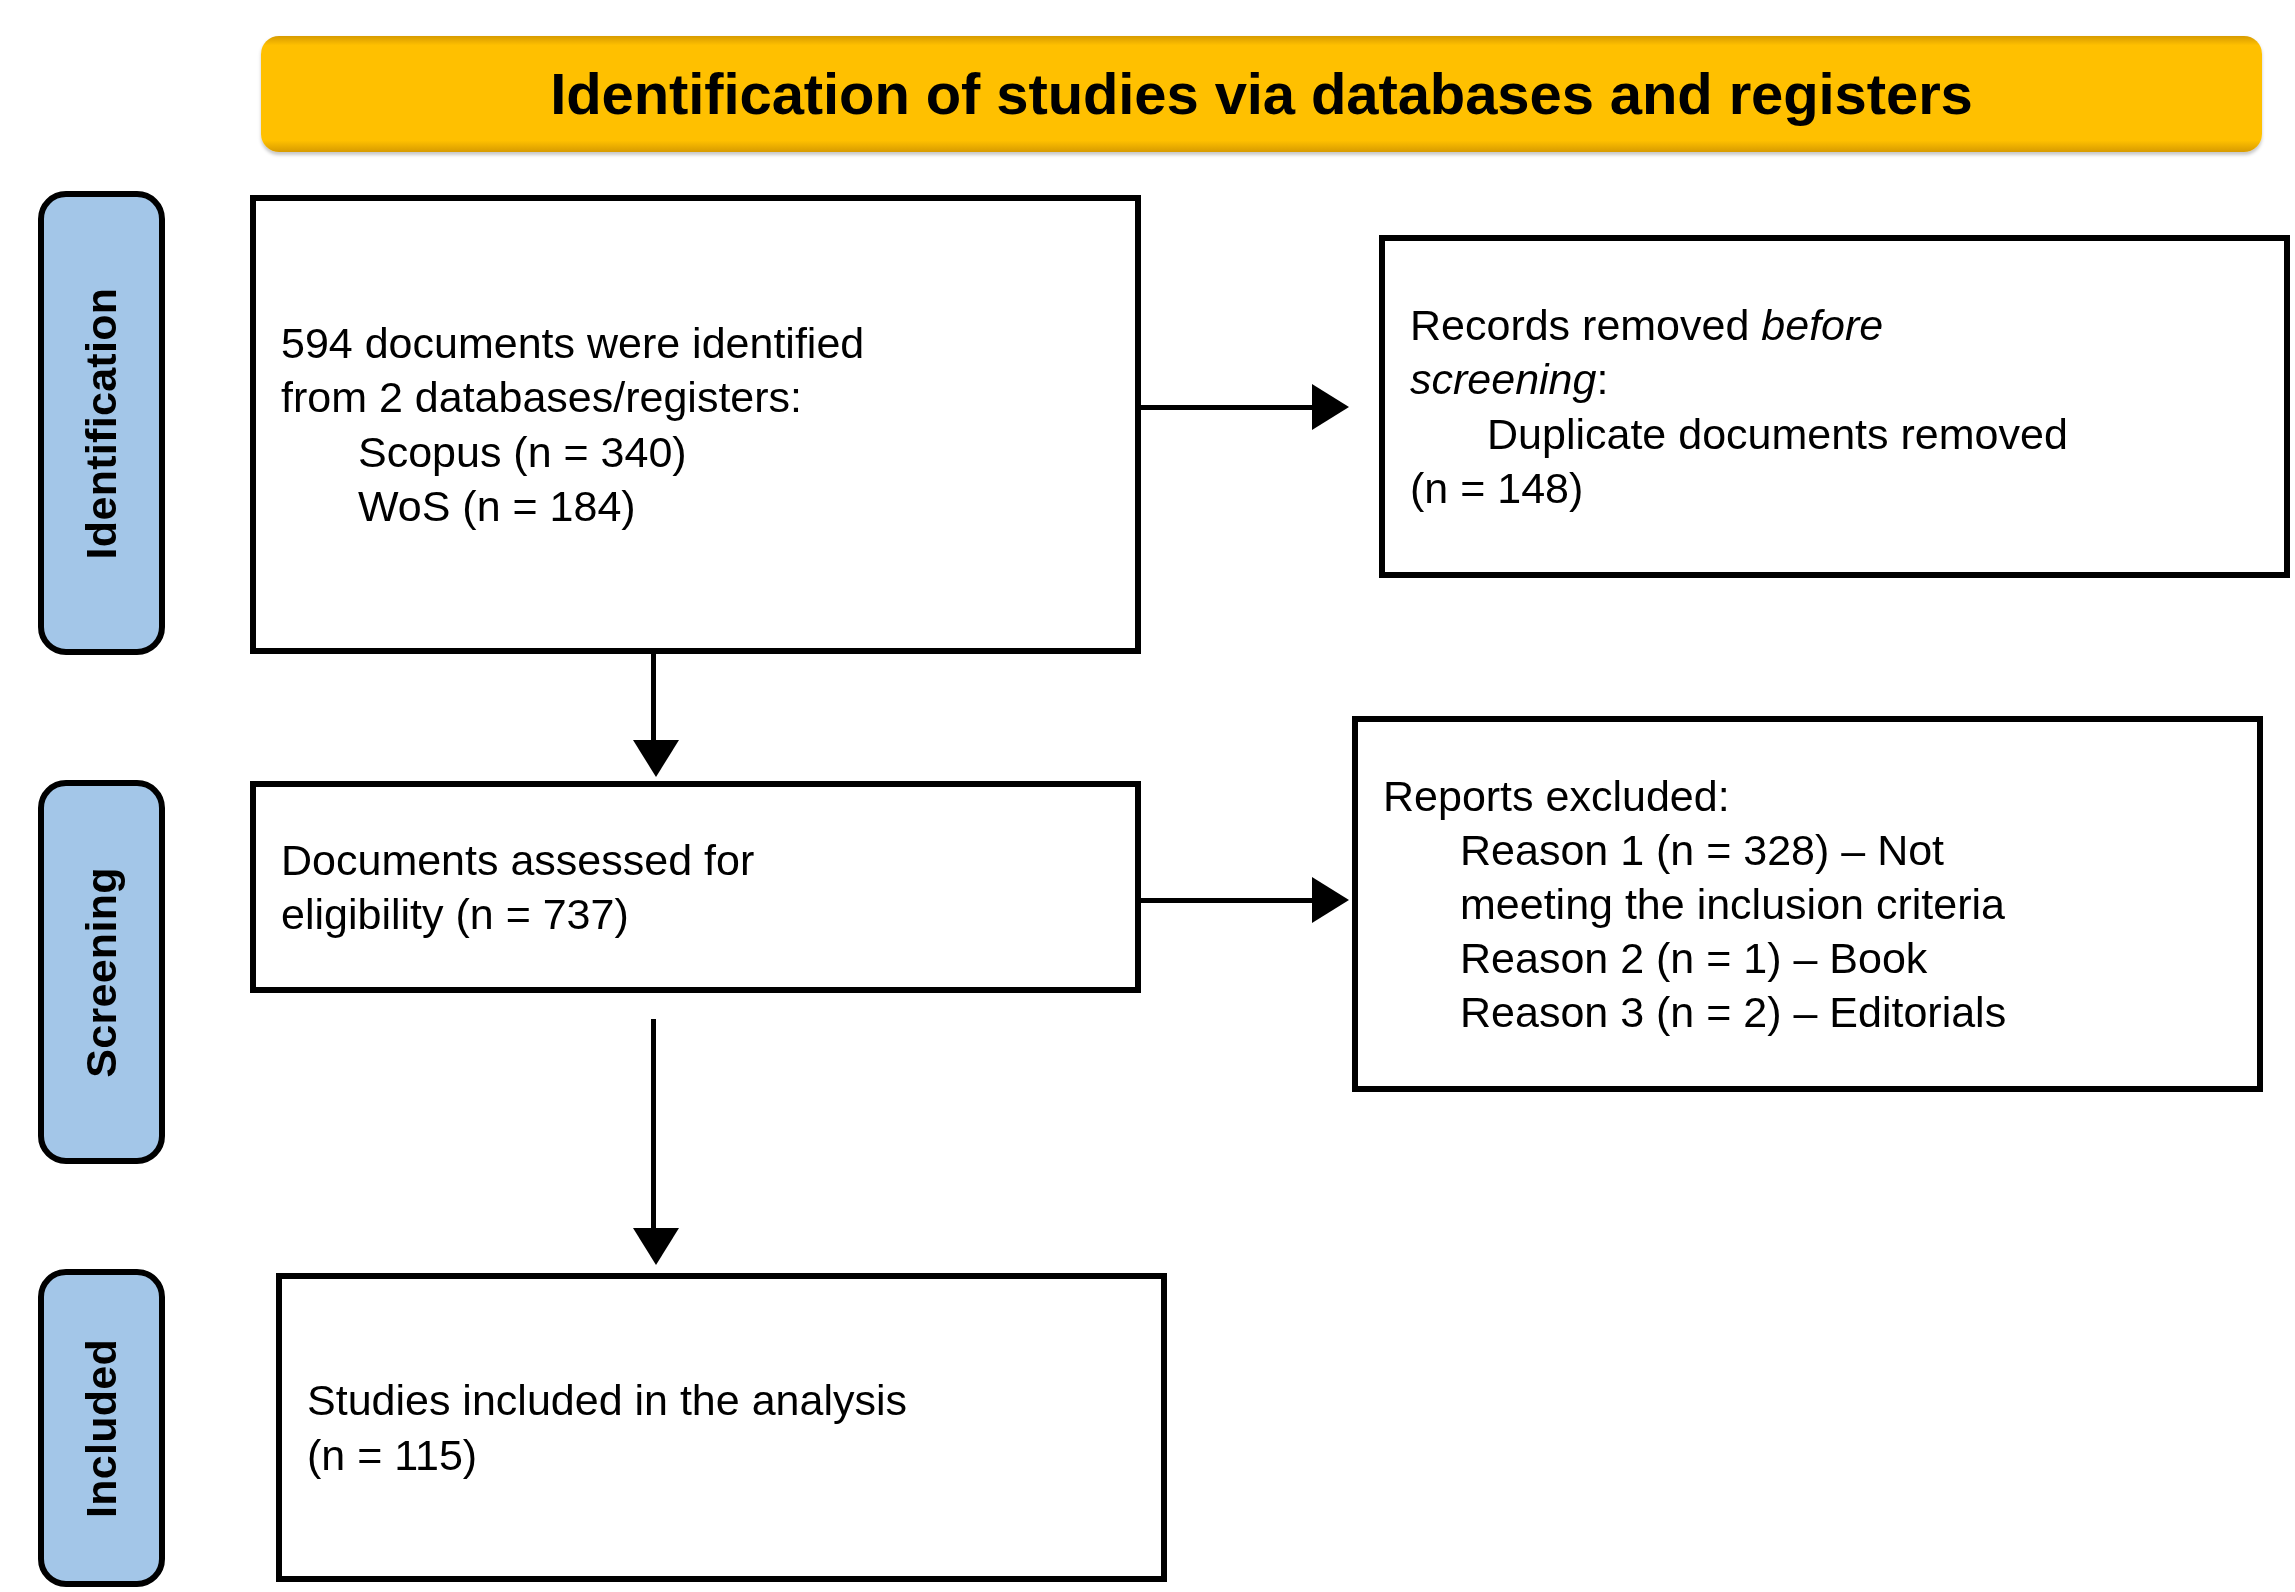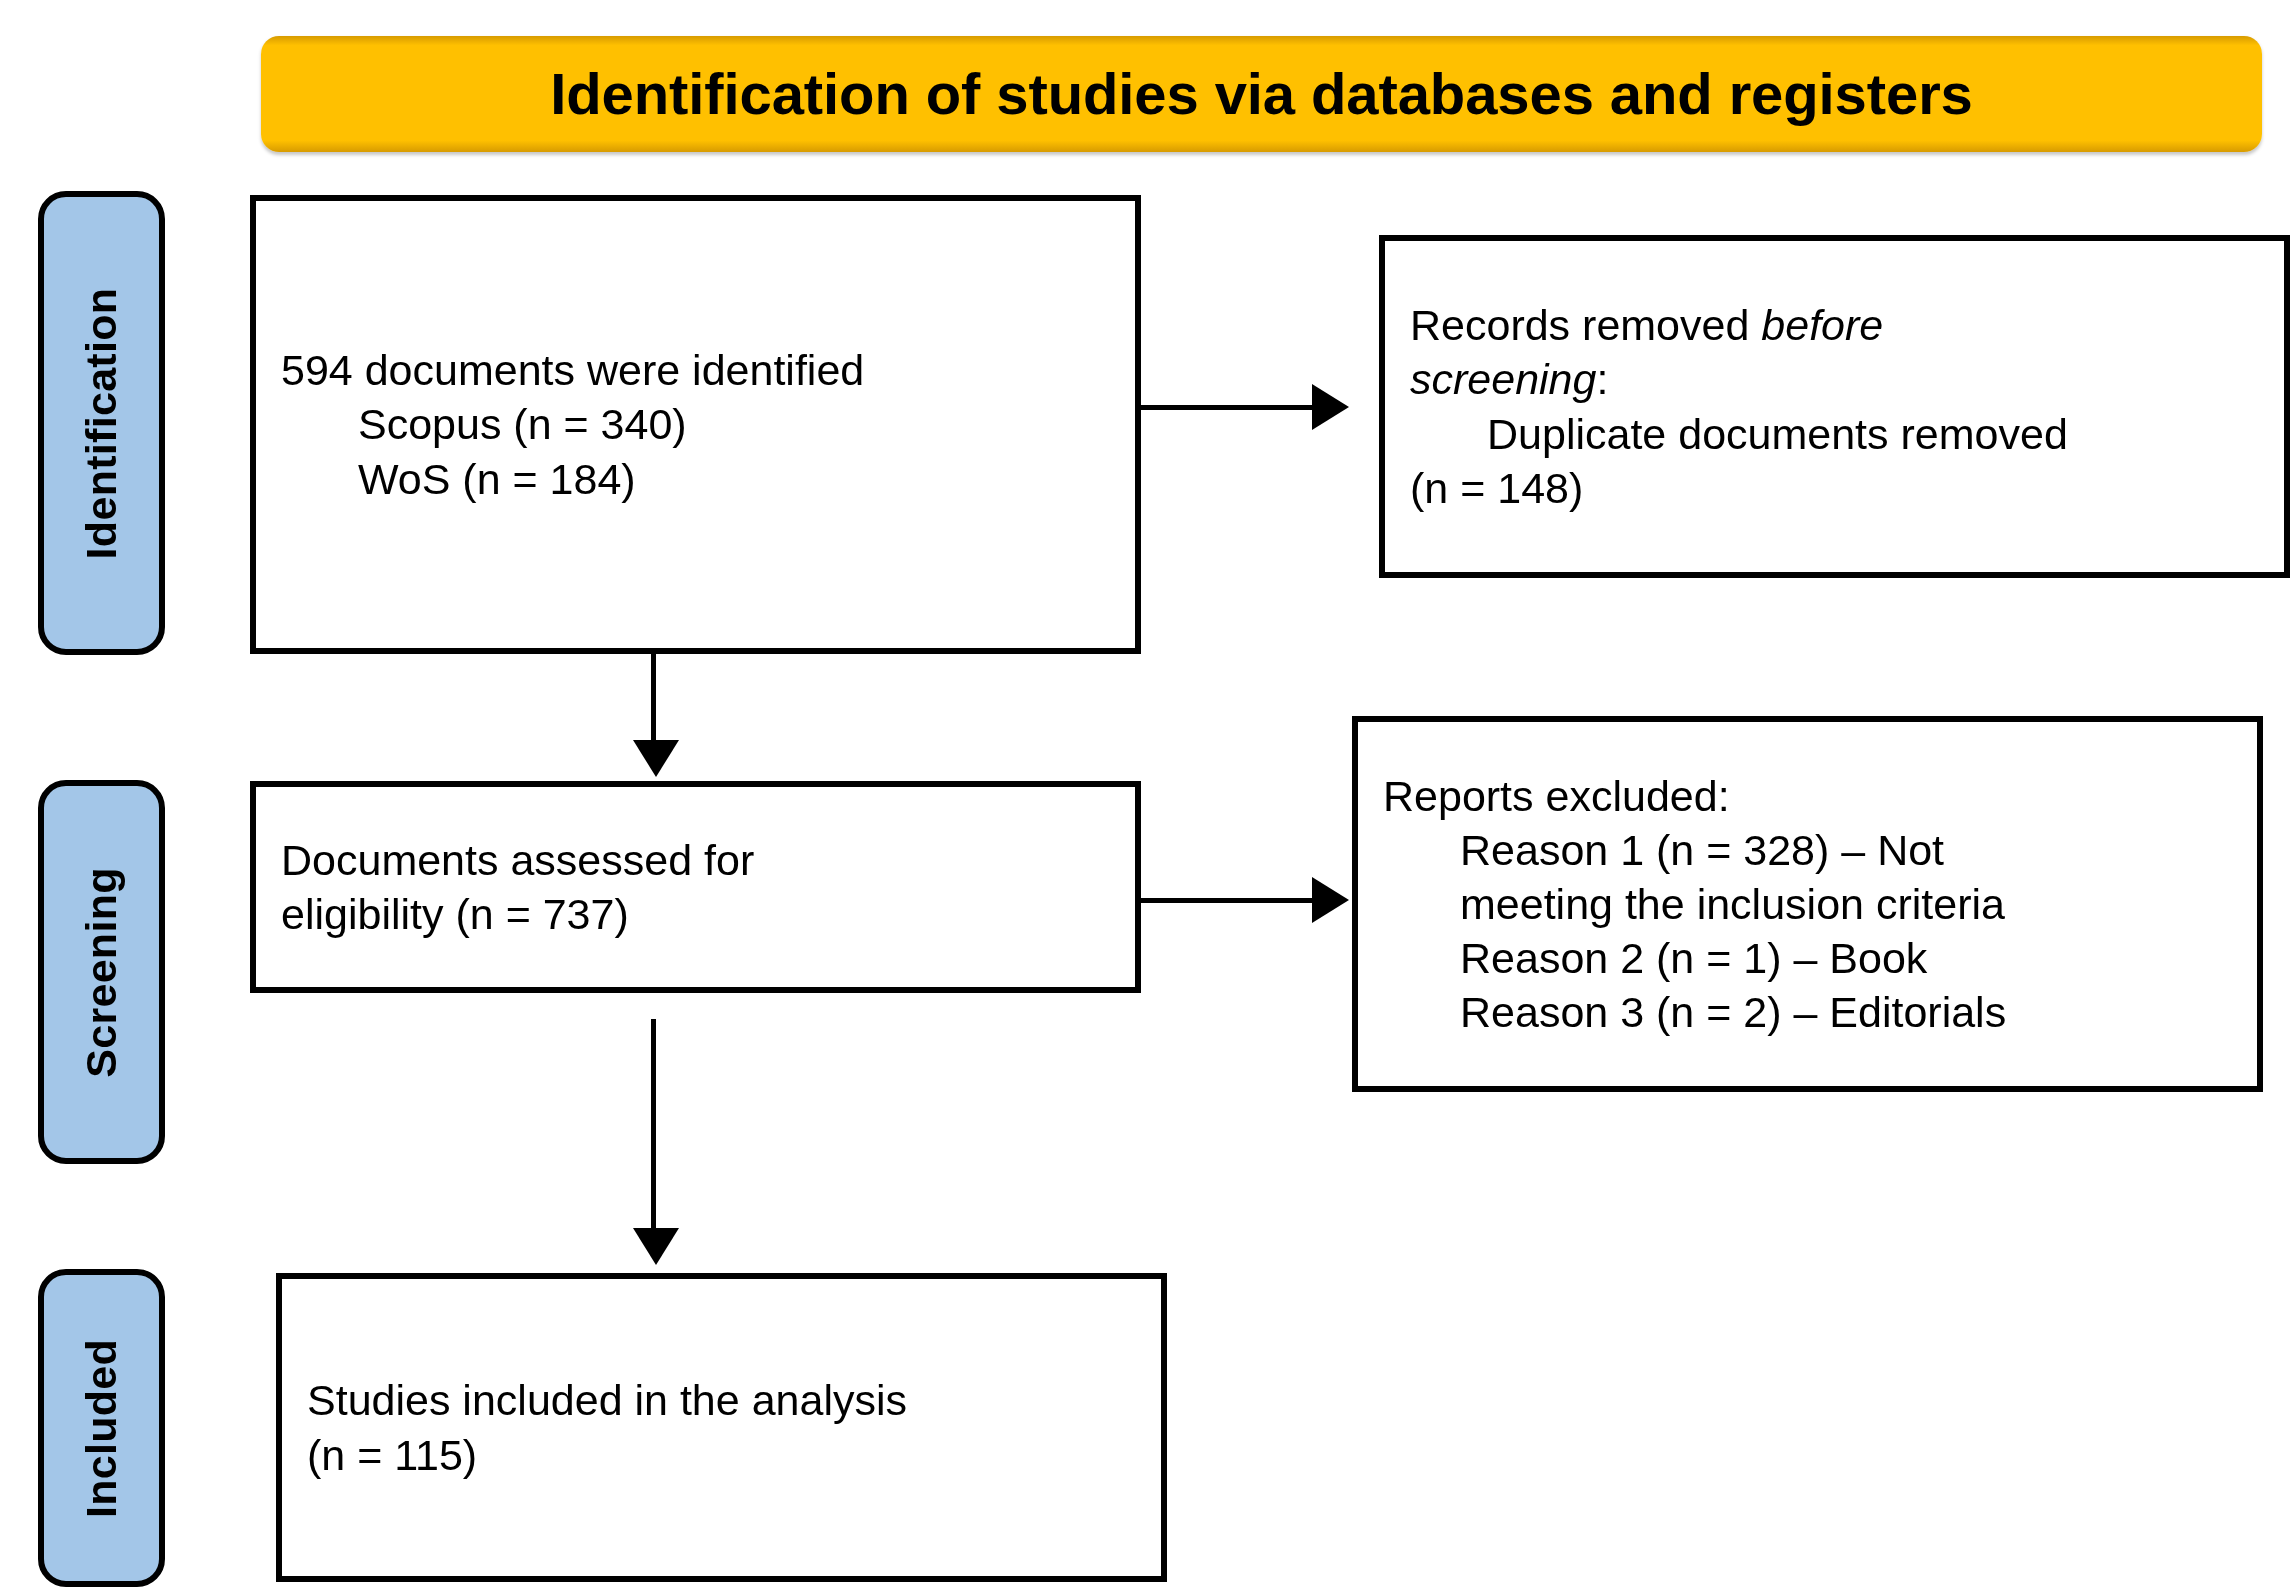--- a/index.html
+++ b/index.html
@@ -157,20 +157,21 @@
   <div class="phase" id="phase-screening">
     <span class="phase-label">Screening</span>
   </div>
   <div class="phase" id="phase-included">
     <span class="phase-label">Included</span>
   </div>
 
   <div class="box" id="box-identified">
     <div class="box-text">
       <span class="ln">594 documents were identified</span>
+      <span class="ln">from 2 databases/registers:</span>
       <span class="ln indent">Scopus (n = 340)</span>
       <span class="ln indent">WoS (n = 184)</span>
     </div>
   </div>
 
   <div class="box" id="box-removed">
     <div class="box-text">
       <span class="ln"><span>Records removed </span><span class="ital">before</span></span>
       <span class="ln"><span class="ital">screening</span><span>:</span></span>
       <span class="ln indent">Duplicate documents removed</span>

